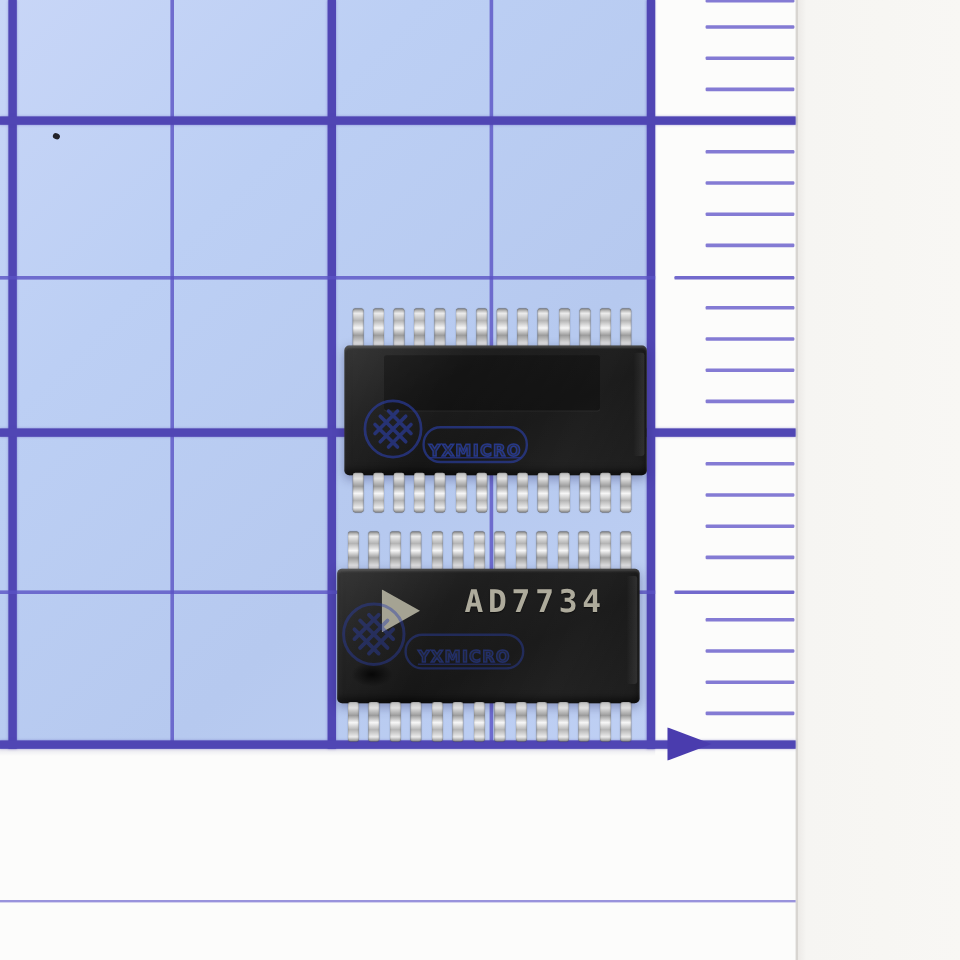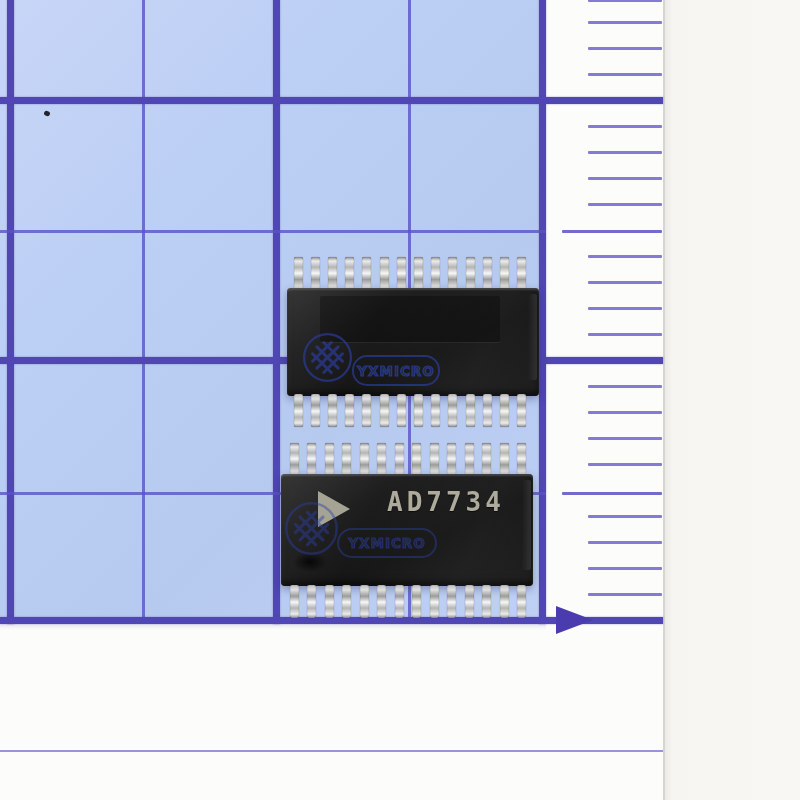--- a/index.html
+++ b/index.html
@@ -50,21 +50,21 @@
     clip-path:polygon(0 0,100% 50%,0 100%);opacity:.9;}
   .mark{position:absolute;font-family:"DejaVu Sans Mono",monospace;font-weight:bold;white-space:pre;}
   .mark-1{left:106px;top:13px;font-size:26px;letter-spacing:4px;color:#aeab9c;text-shadow:0 1px 1px rgba(0,0,0,.6);}
   .mark-2{left:73px;top:44px;font-size:21px;letter-spacing:3px;color:#8d8a7b;text-shadow:0 1px 1px rgba(0,0,0,.6);}
   .mark-3{left:74px;top:70px;font-size:23px;letter-spacing:3px;color:#9b9889;text-shadow:0 1px 1px rgba(0,0,0,.6);}
 
   
   .wm{position:absolute;color:#2c3ea8;}
   .wm-knot{position:absolute;}
   .wm-badge{position:absolute;border:2px solid rgba(45,70,190,.70);border-radius:15px;
-    display:flex;align-items:center;justify-content:center;}
+    display:flex;align-items:flex-end;justify-content:center;text-decoration:underline;}
   .wm-text{font-family:"DejaVu Sans",sans-serif;font-weight:bold;letter-spacing:1px;
     color:rgba(95,125,235,.22);-webkit-text-stroke:1.2px rgba(45,70,190,.85);}
   .wm1{opacity:.78;}
   .wm2{opacity:.55;}
 </style>
 </head>
 <body>
 
 <div class="stage" id="stage">
 

